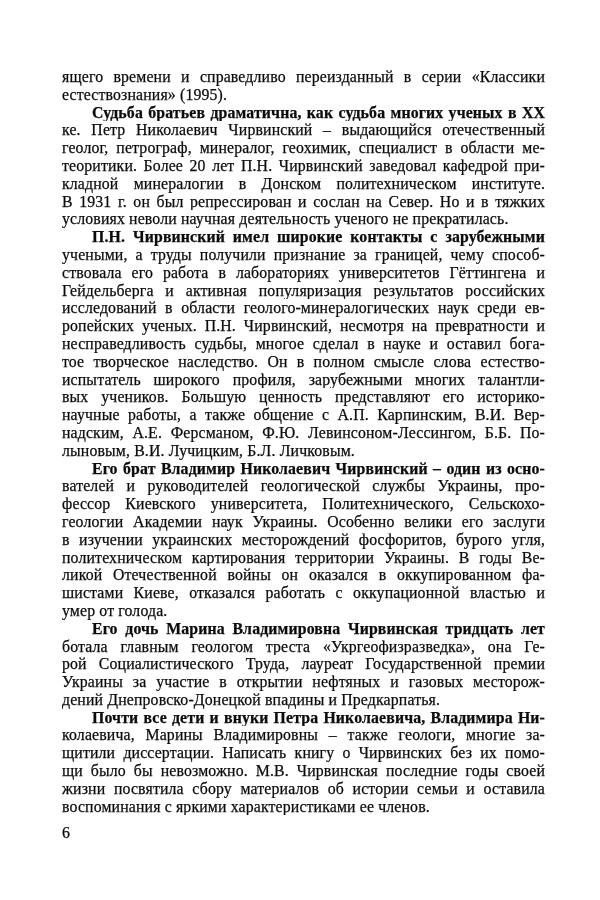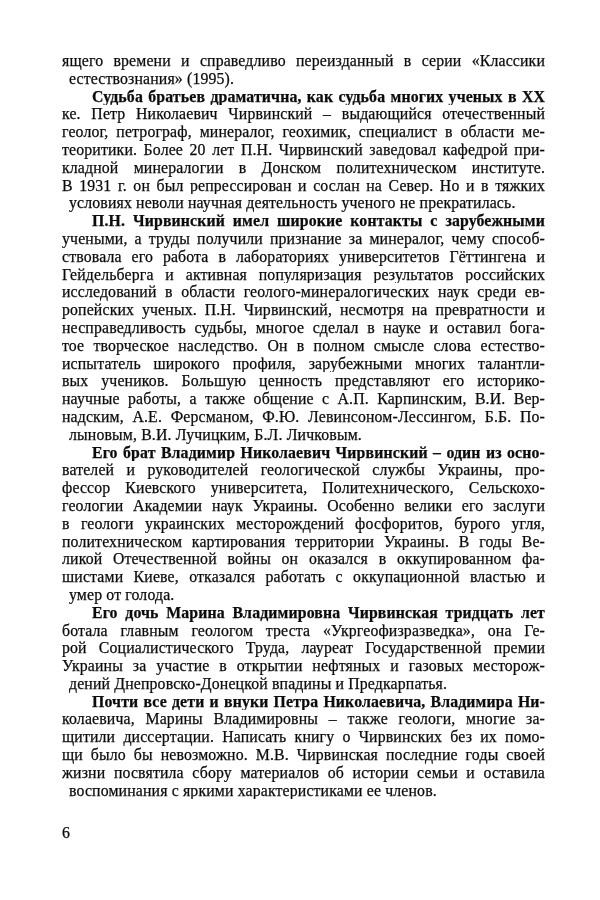--- a/index.html
+++ b/index.html
@@ -13,38 +13,37 @@
     color: #0c0c0c;
   }
   .book-page {
     position: absolute;
     inset: 0;
     background: #ffffff;
   }
   .text-block {
     position: absolute;
     left: 62px;
-    top: 52px;
+    top: 68px;
     width: 483px;
   }
   .paragraph { margin: 0; padding: 0; }
   .line {
     font-size: 15.8px;
     line-height: 17.8px;
     height: 17.8px;
     letter-spacing: 0.15px;
     text-align: justify;
     text-align-last: justify;
     overflow: hidden;
     -webkit-text-stroke: 0.25px currentColor;
   }
   .line.last {
     text-align: right;
     text-align-last: left;
-    margin-left: 7px;
   }
   .line.indent { text-indent: 30px; font-weight: bold; }
   .page-number {
     position: absolute;
     left: 62px;
     top: 824px;
     font-size: 15.8px;
     line-height: 17.8px;
     letter-spacing: 0.15px;
     -webkit-text-stroke: 0.25px currentColor;
@@ -63,39 +62,39 @@
         <div class="line indent">Судьба братьев драматична, как судьба многих ученых в XX ве-</div>
         <div class="line">ке. Петр Николаевич Чирвинский – выдающийся отечественный</div>
         <div class="line">геолог, петрограф, минералог, геохимик, специалист в области ме-</div>
         <div class="line">теоритики. Более 20 лет П.Н. Чирвинский заведовал кафедрой при-</div>
         <div class="line">кладной минералогии в Донском политехническом институте.</div>
         <div class="line">В 1931 г. он был репрессирован и сослан на Север. Но и в тяжких</div>
         <div class="line last">условиях неволи научная деятельность ученого не прекратилась.</div>
       </div>
       <div class="paragraph">
         <div class="line indent">П.Н. Чирвинский имел широкие контакты с зарубежными</div>
-        <div class="line">учеными, а труды получили признание за минералог, чему способ-</div>
+        <div class="line">учеными, а труды получили признание за границей, чему способ-</div>
         <div class="line">ствовала его работа в лабораториях университетов Гёттингена и</div>
         <div class="line">Гейдельберга и активная популяризация результатов российских</div>
         <div class="line">исследований в области геолого-минералогических наук среди ев-</div>
         <div class="line">ропейских ученых. П.Н. Чирвинский, несмотря на превратности и</div>
         <div class="line">несправедливость судьбы, многое сделал в науке и оставил бога-</div>
         <div class="line">тое творческое наследство. Он в полном смысле слова естество-</div>
         <div class="line">испытатель широкого профиля, зарубежными многих талантли-</div>
         <div class="line">вых учеников. Большую ценность представляют его историко-</div>
         <div class="line">научные работы, а также общение с А.П. Карпинским, В.И. Вер-</div>
         <div class="line">надским, А.Е. Ферсманом, Ф.Ю. Левинсоном-Лессингом, Б.Б. По-</div>
         <div class="line last">лыновым, В.И. Лучицким, Б.Л. Личковым.</div>
       </div>
       <div class="paragraph">
         <div class="line indent">Его брат Владимир Николаевич Чирвинский  – один из осно-</div>
         <div class="line">вателей и руководителей геологической службы Украины, про-</div>
         <div class="line">фессор Киевского университета, Политехнического, Сельскохо-</div>
         <div class="line">геологии Академии наук Украины. Особенно велики его заслуги</div>
-        <div class="line">в геологи украинских месторождений фосфоритов, бурого угля,</div>
+        <div class="line">в изучении украинских месторождений фосфоритов, бурого угля,</div>
         <div class="line">политехническом картирования территории Украины. В годы Ве-</div>
         <div class="line">ликой Отечественной войны он оказался в оккупированном фа-</div>
         <div class="line">шистами Киеве, отказался работать с оккупационной властью и</div>
         <div class="line last">умер от голода.</div>
       </div>
       <div class="paragraph">
         <div class="line indent">Его дочь Марина Владимировна Чирвинская тридцать лет ра-</div>
         <div class="line">ботала главным геологом треста «Укргеофизразведка», она Ге-</div>
         <div class="line">рой Социалистического Труда, лауреат Государственной премии</div>
         <div class="line">Украины за участие в открытии нефтяных и газовых месторож-</div>

